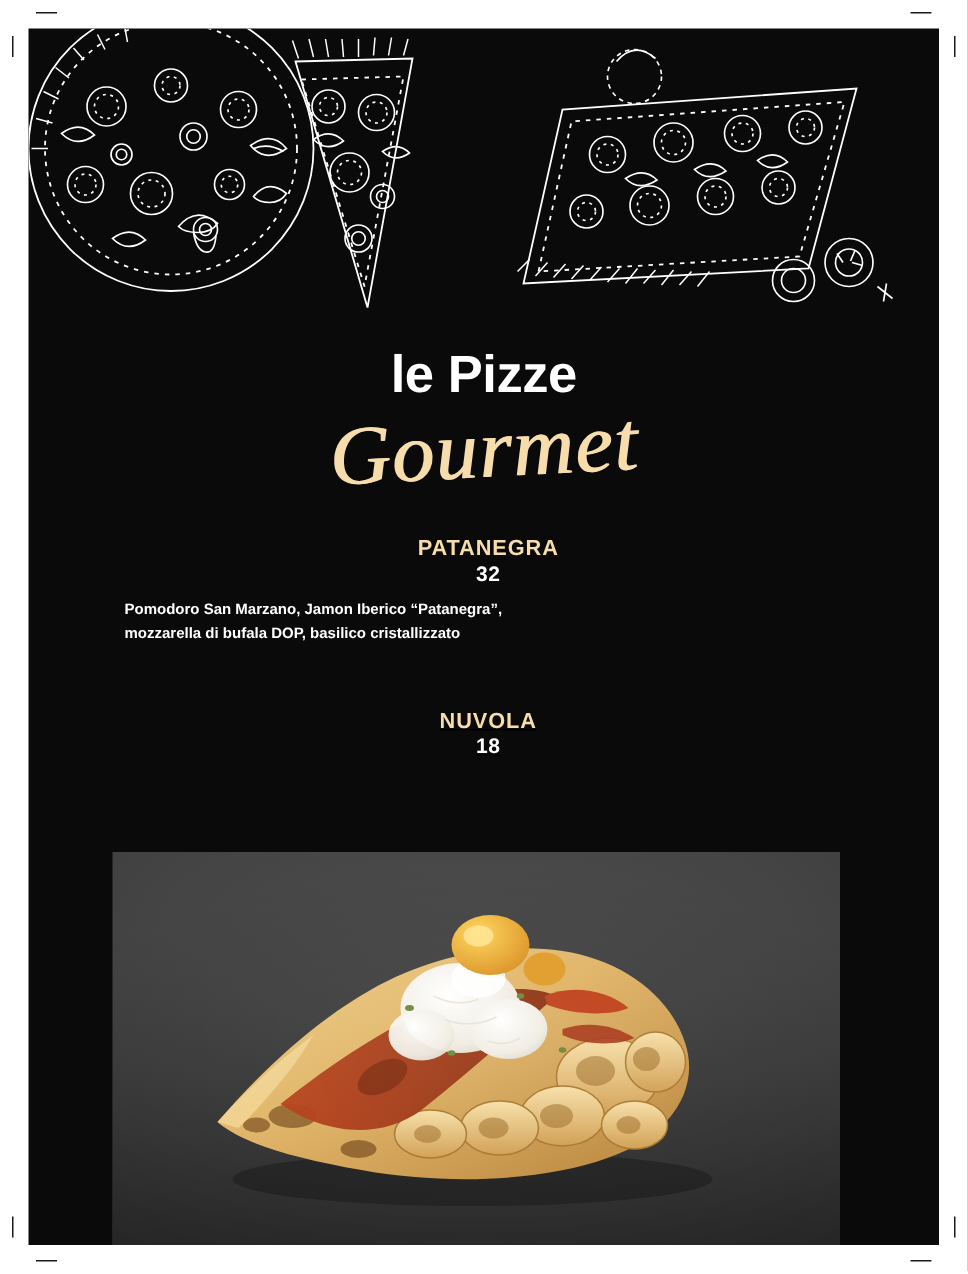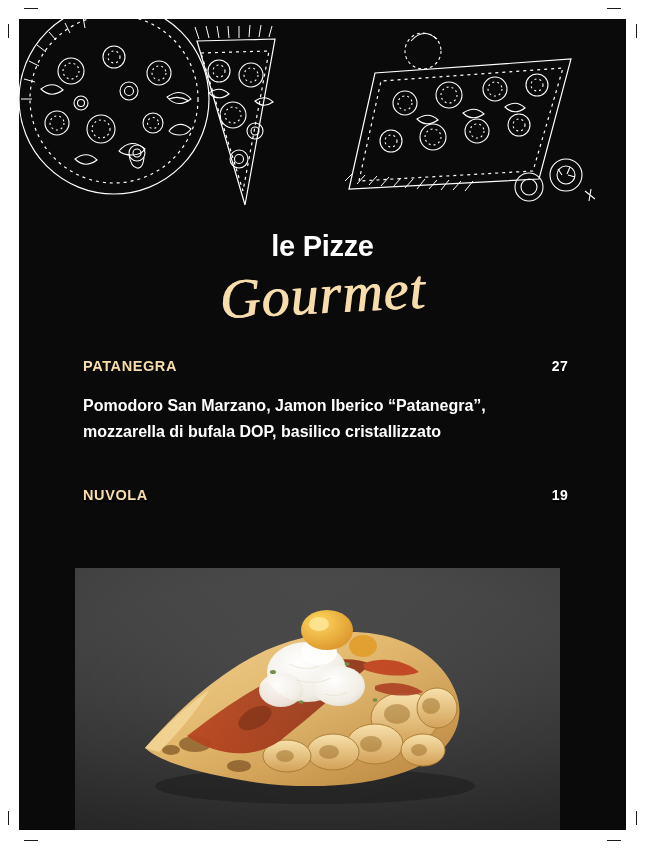--- a/index.html
+++ b/index.html
@@ -52,21 +52,21 @@
   .title-block {
     position: absolute;
     left: 0;
     top: 213px;
     width: 607px;
     text-align: center;
   }
   .title-main {
     font-family: "Liberation Sans", sans-serif;
     font-weight: bold;
-    font-size: 29px;
+    font-size: 35px;
     letter-spacing: -0.3px;
     color: #ffffff;
     line-height: 1;
   }
   .title-script {
     margin-top: 4px;
     font-family: "Liberation Serif", serif;
     font-style: italic;
     font-weight: normal;
     font-size: 56px;
@@ -82,36 +82,37 @@
     position: absolute;
     left: 64px;
     top: 339px;
     width: 485px;
   }
   .item { margin-bottom: 28px; }
   .item-head {
     display: flex;
     align-items: center;
     justify-content: space-between;
+    flex-direction: column;
   }
   .item-name {
     font-size: 14.5px;
     font-weight: bold;
     letter-spacing: 0.6px;
     color: #f7dcac;
   }
   .item-price {
     font-size: 14px;
     font-weight: bold;
     color: #ffffff;
     letter-spacing: 0.3px;
   }
   .item-desc {
-    margin-top: 19px;
-    font-size: 16px;
+    margin-top: 9px;
+    font-size: 10px;
     font-weight: bold;
     line-height: 1.62;
     color: #ffffff;
     max-width: 420px;
   }
 
   
   .photo {
     position: absolute;
     left: 56px;
@@ -260,30 +261,30 @@
     <div class="title-block">
       <div class="title-main">le Pizze</div>
       <div class="title-script">Gourmet</div>
     </div>
 
     <div class="menu">
 
       <div class="item">
         <div class="item-head">
           <span class="item-name">PATANEGRA</span>
-          <span class="item-price">27</span>
+          <span class="item-price">32</span>
         </div>
         <div class="item-desc" style="white-space: pre-line;">Pomodoro San Marzano, Jamon Iberico “Patanegra”,
 mozzarella di bufala DOP, basilico cristallizzato</div>
       </div>
 
       <div class="item" style="margin-top:42px;text-decoration:underline;">
         <div class="item-head">
           <span class="item-name">NUVOLA</span>
-          <span class="item-price">19</span>
+          <span class="item-price">18</span>
         </div>
       </div>
 
     </div>
 
     <div class="photo">
       <svg width="485" height="262" viewBox="0 0 485 262" xmlns="http://www.w3.org/2000/svg">
         <defs>
           <linearGradient id="bgGray" x1="0" y1="0" x2="0" y2="1">
             <stop offset="0" stop-color="#4a4a4a"></stop>

